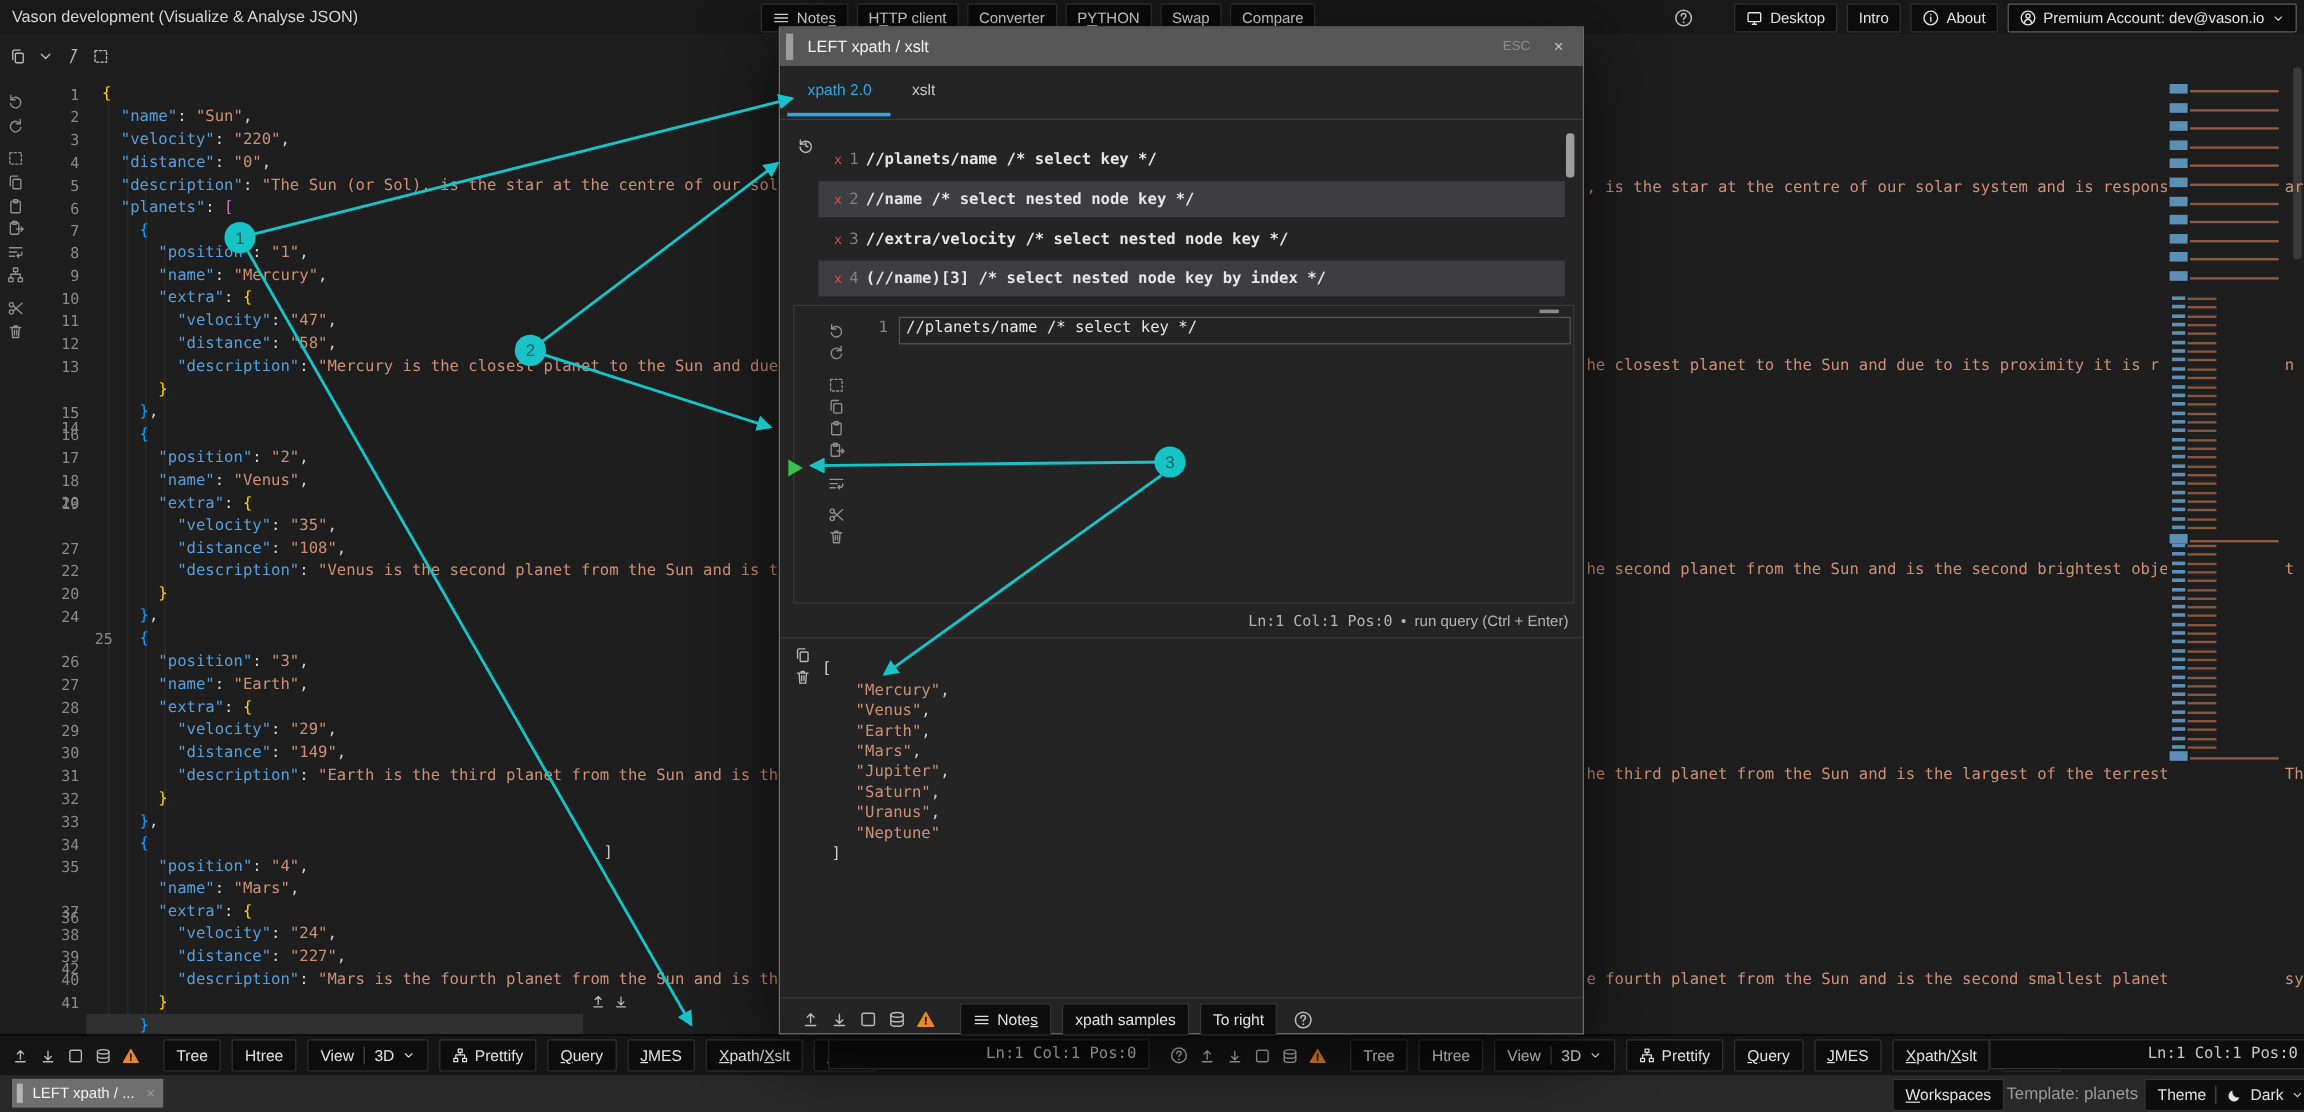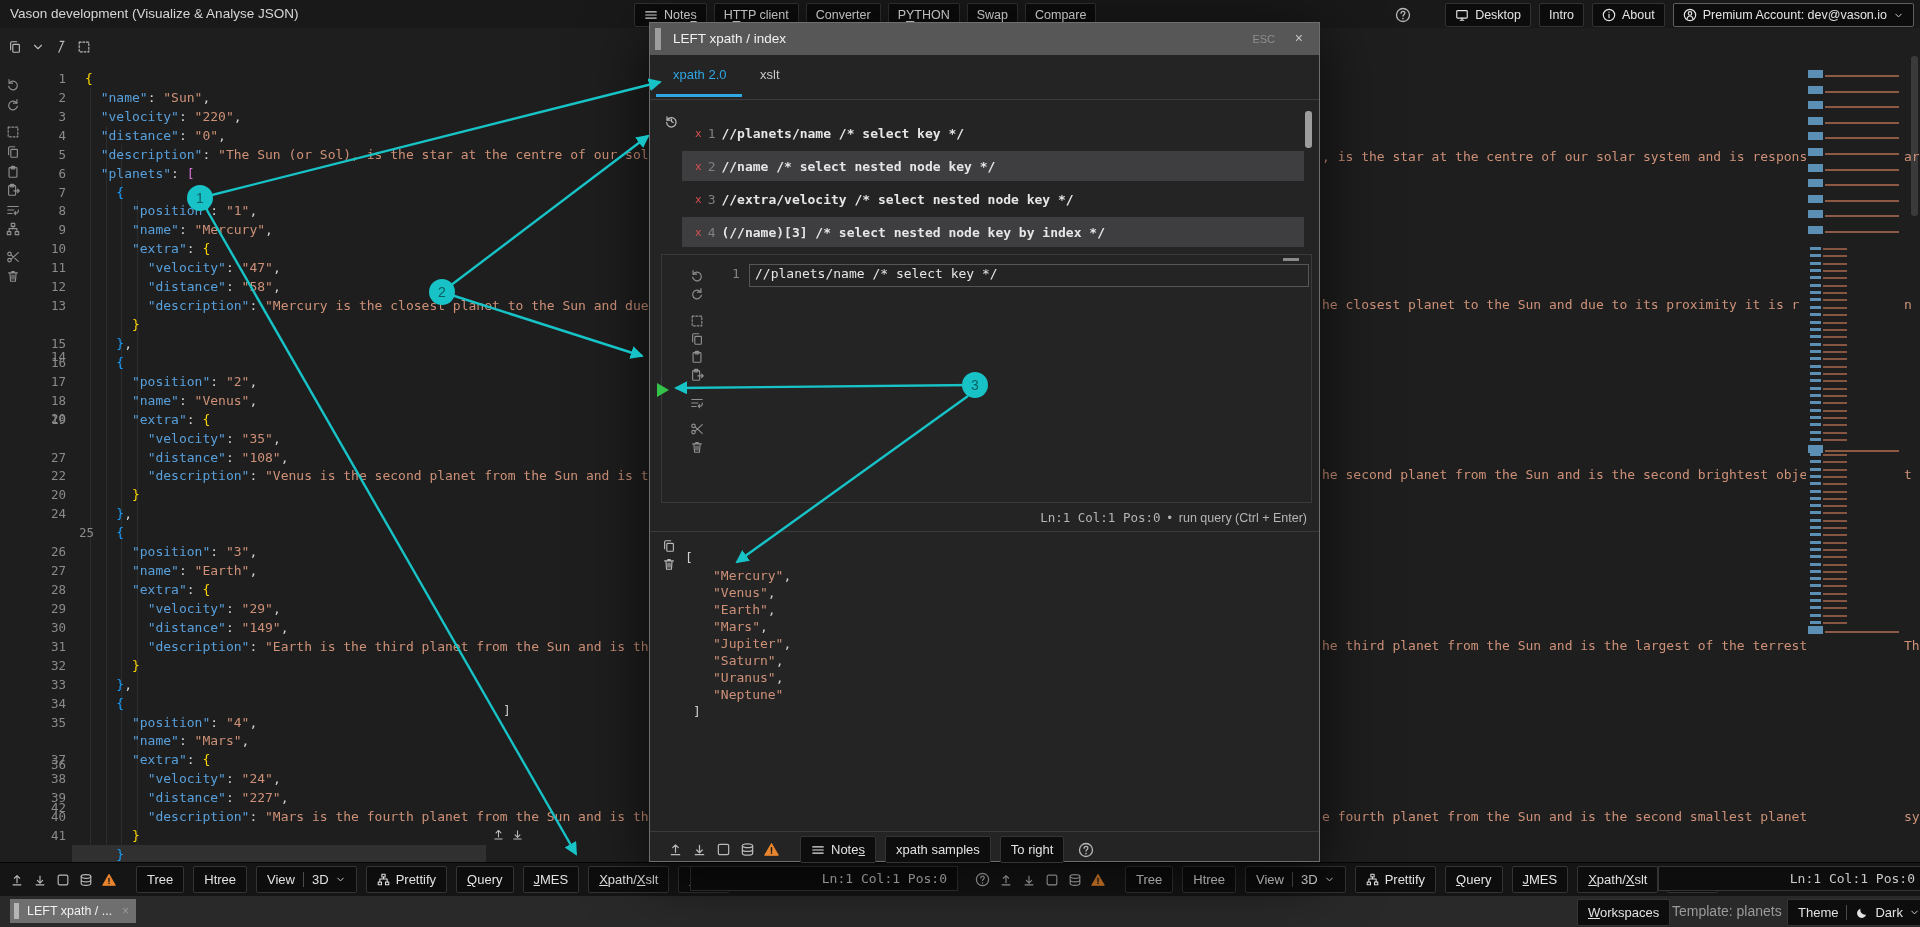--- a/index.html
+++ b/index.html
@@ -487,21 +487,21 @@
       <div class="mm-b" style="left:4px;top:556.9px;width:11px;height:3px;"></div>
       <div class="mm-o" style="left:17px;top:557.9px;width:24px;height:2px;opacity:.75;"></div>
       <div class="mm-b" style="left:2px;top:562px;width:15px;height:8px;"></div>
       <div class="mm-o" style="left:19px;top:567px;width:74px;height:2px;opacity:.8;"></div>
     </div>
   <div class="abs" style="left:1911px;top:56px;width:7px;height:160px;background:#3a3a3a;z-index:2;border-radius:3px;"></div>
 
   <div id="modal">
     <div id="modal-titlebar">
       <div id="modal-accent"></div>
-      <div id="modal-title">LEFT xpath / index</div>
+      <div id="modal-title">LEFT xpath / xslt</div>
       <div id="modal-esc">ESC</div>
       <div id="modal-close">×</div>
     </div>
     <div class="mtab" id="tab-xpath" style="left:23px;color:#2ea7e2;">xpath 2.0</div>
     <div class="mtab" id="tab-xslt" style="left:110px;color:#c8c8c8;">xslt</div>
     <div id="tab-underline"></div>
     <div id="tabs-sep"></div>
 
     <div class="abs iconbtn" style="left:14px;top:91px;" id="m-history">
         <svg class="ic" width="15" height="15" viewBox="0 0 16 16" fill="none" stroke="currentColor" stroke-width="1.3" stroke-linecap="round" stroke-linejoin="round">

